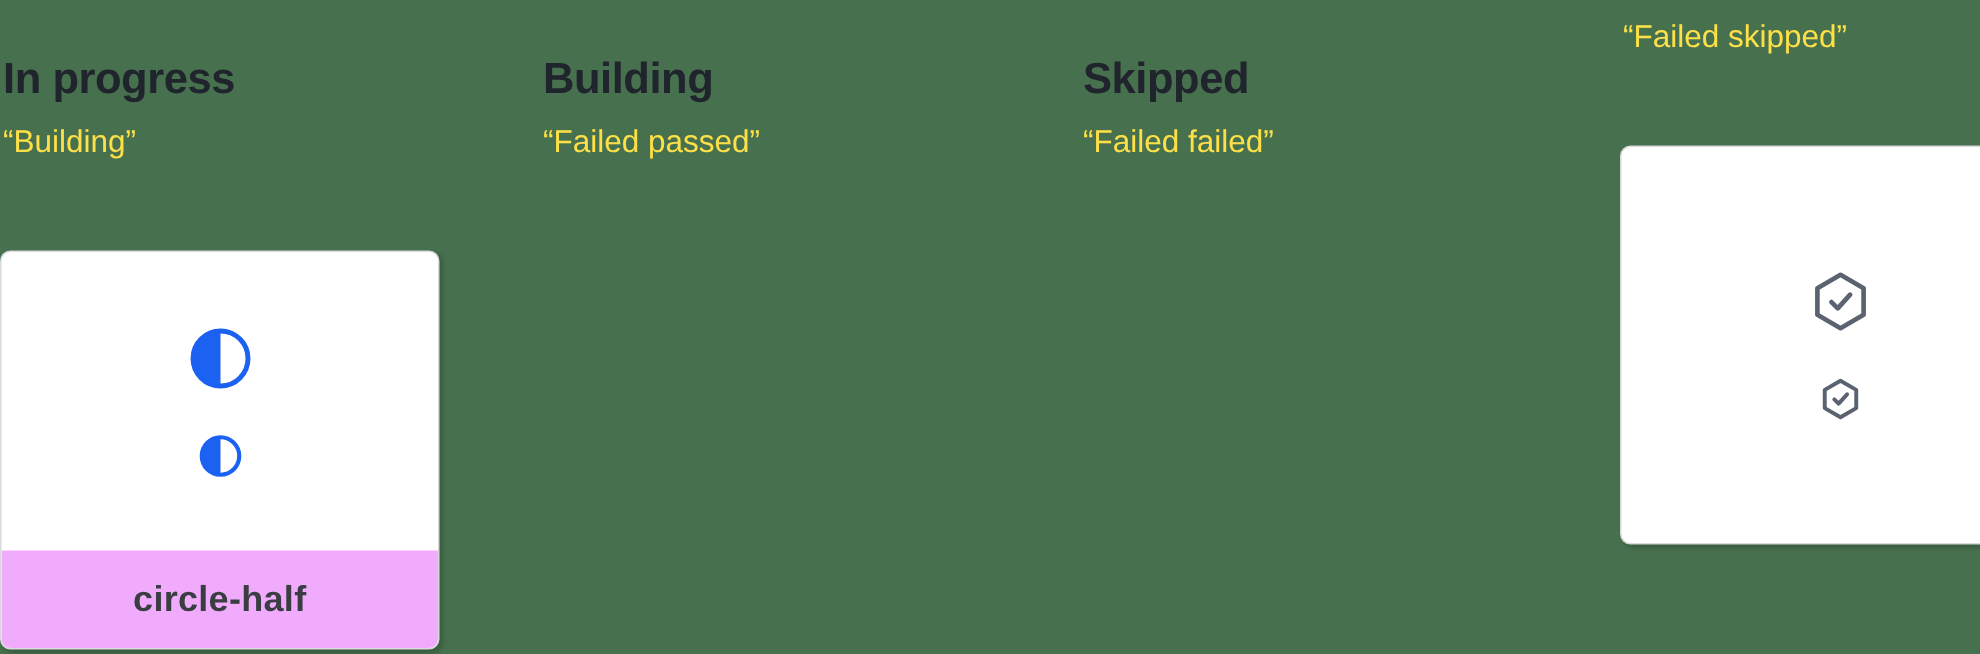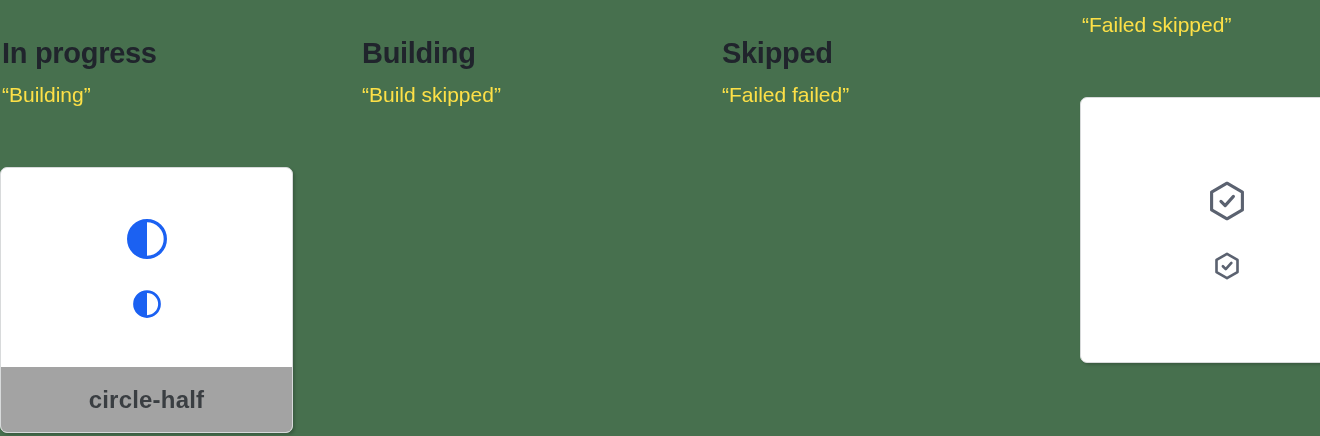--- a/index.html
+++ b/index.html
@@ -40,21 +40,21 @@
     align-items: center; justify-content: center;
     gap: 28px;
   }
   .icon { display: block; }
   .icon-lg { width: 44px; height: 44px; }
   .icon-sm { width: 30px; height: 30px; }
   .icon-lg.sq { width: 39px; height: 39px; }
   .icon-sm.sq { width: 27px; height: 27px; }
   .card-footer {
     height: 65px;
-    background: #a3a3a3;
+    background: #f0abfc;
     display: flex; align-items: center; justify-content: center;
   }
   .label {
     font-size: 24px; font-weight: 700;
     letter-spacing: 0.2px;
     color: #3A3E42;
   }
 </style>
 </head>
 <body style="background: rgb(71, 112, 78);">
@@ -76,21 +76,21 @@
         </svg>
       </div>
       <div class="card-footer">
         <span class="label">circle-half</span>
       </div>
     </div>
   </section>
 
   <section class="col">
     <h2 class="title">Building</h2>
-    <p class="subtitle">“Build skipped”</p>
+    <p class="subtitle">“Failed passed”</p>
   </section>
 
   <section class="col">
     <h2 class="title">Skipped</h2>
     <p class="subtitle">“Failed failed”</p>
   </section>
 
   <section class="col">
     <p class="subtitle">“Failed skipped”</p>
     <div class="card">

